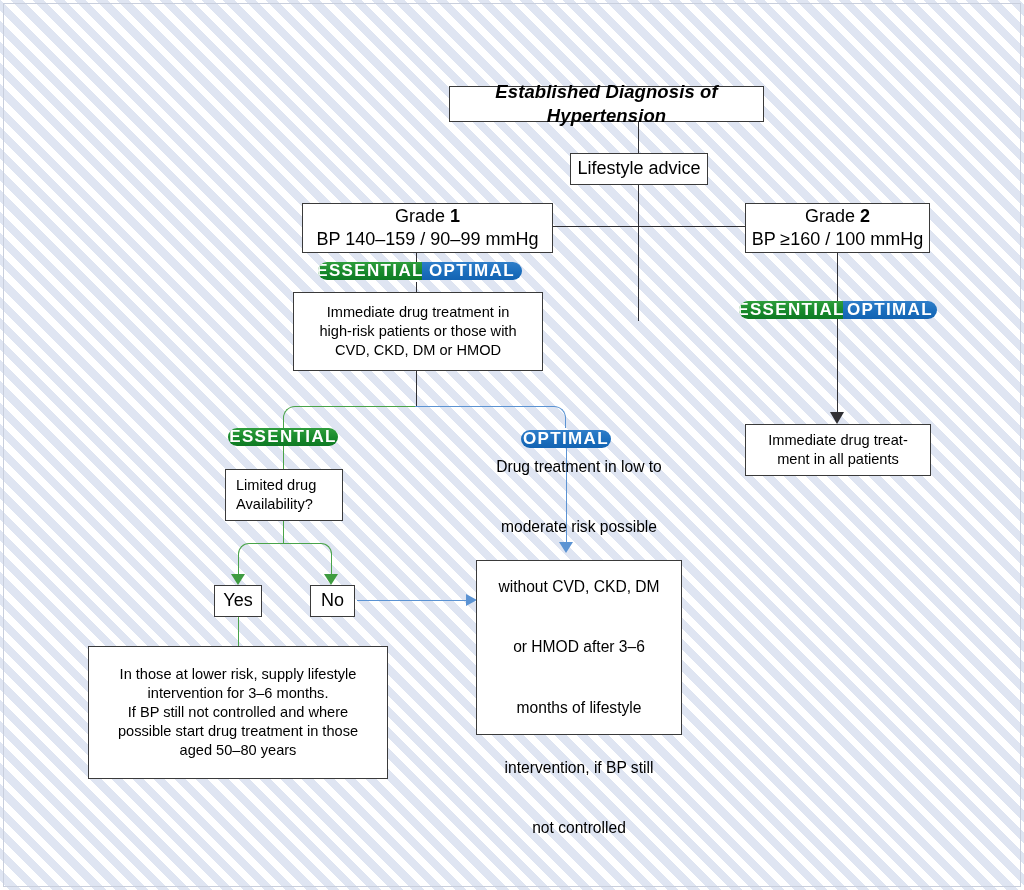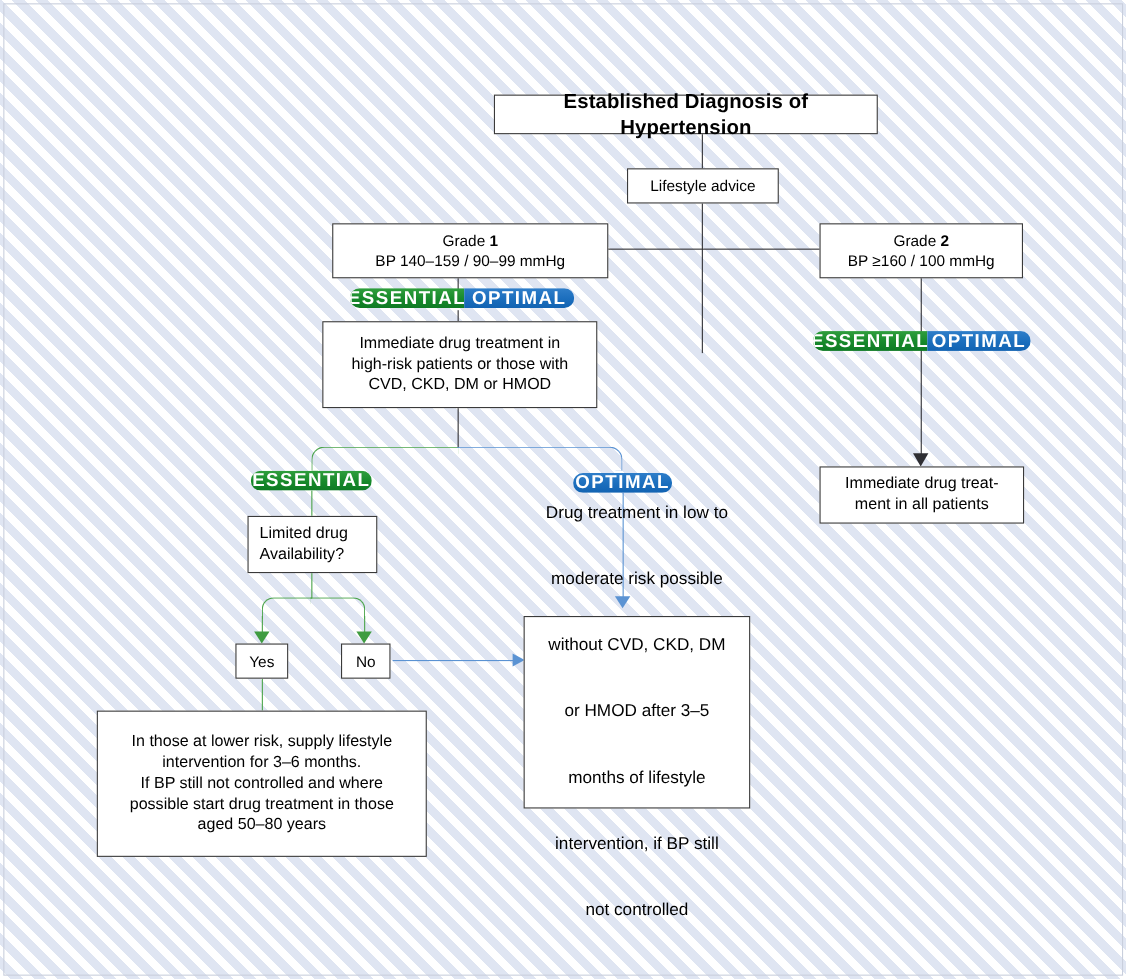--- a/index.html
+++ b/index.html
@@ -54,21 +54,21 @@
   .node.left-align {
     align-items: flex-start;
     text-align: left;
   }
   .node-title {
     font-size: 18.5px;
     font-weight: bold;
     letter-spacing: 0.1px;
   }
   .node-text {
-    font-size: 14px;
+    font-size: 18px;
     text-align: center;
   }
   .node-text-sm {
     font-size: 14.6px;
   }
   .node-text-lg {
     font-size: 15.6px;
   }
   .strong { font-weight: bold; }
 
@@ -186,21 +186,21 @@
   <div class="arrow-head arrow-down green" style="left:324px; top:574px;"></div>
 
   <div class="line v-line green" style="left:238px; top:617px; height:29px;"></div>
 
   <div class="line h-line blue" style="left:357px; top:600px; width:112px;"></div>
   <div class="arrow-head arrow-right" style="left:466px; top:594px;"></div>
 
   <div class="line v-line blue" style="left:566px; top:448px; height:96px;"></div>
   <div class="arrow-head arrow-down blue" style="left:559px; top:542px;"></div>
 
-  <div class="node" style="left:449px; top:86px; width:349px; height:36px;">
+  <div class="node" style="left:449px; top:86px; width:315px; height:36px;font-style:italic;">
     <span class="node-title">Established Diagnosis of Hypertension</span>
   </div>
 
   <div class="node" style="left:570px; top:153px; width:138px; height:32px;">
     <span class="node-text">Lifestyle advice</span>
   </div>
 
   <div class="node" style="left:302px; top:203px; width:251px; height:50px;">
     <span class="node-text"><span>Grade </span><span class="strong">1</span></span>
     <span class="node-text">BP 140–159 / 90–99 mmHg</span>
@@ -258,19 +258,19 @@
     <span class="node-text-sm">intervention   for 3–6 months.</span>
     <span class="node-text-sm">If BP still not controlled and where</span>
     <span class="node-text-sm">possible start drug treatment in those</span>
     <span class="node-text-sm">aged 50–80 years</span>
   </div>
 
   <div class="node" style="left:476px; top:560px; width:206px; height:175px;gap:40px;">
     <span class="node-text-lg">Drug treatment in low to</span>
     <span class="node-text-lg">moderate risk possible</span>
     <span class="node-text-lg">without CVD, CKD, DM</span>
-    <span class="node-text-lg">or HMOD after 3–5</span>
+    <span class="node-text-lg">or HMOD after 3–6</span>
     <span class="node-text-lg">months of lifestyle</span>
     <span class="node-text-lg">intervention, if BP still</span>
     <span class="node-text-lg">not controlled</span>
   </div>
 
 </div>
 
 </body></html>

